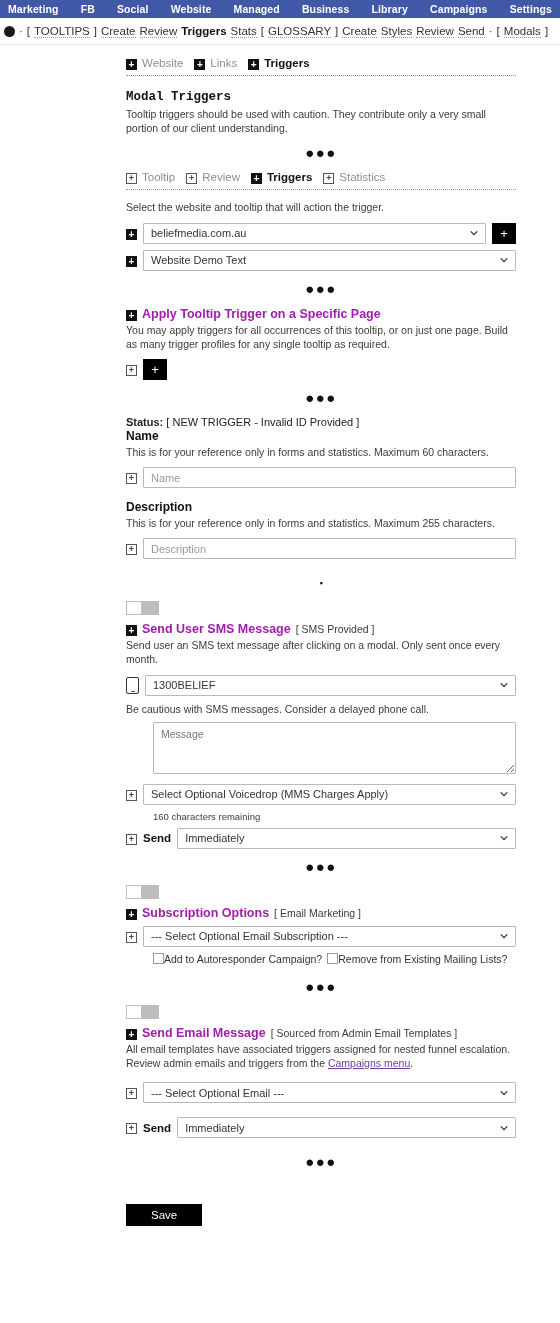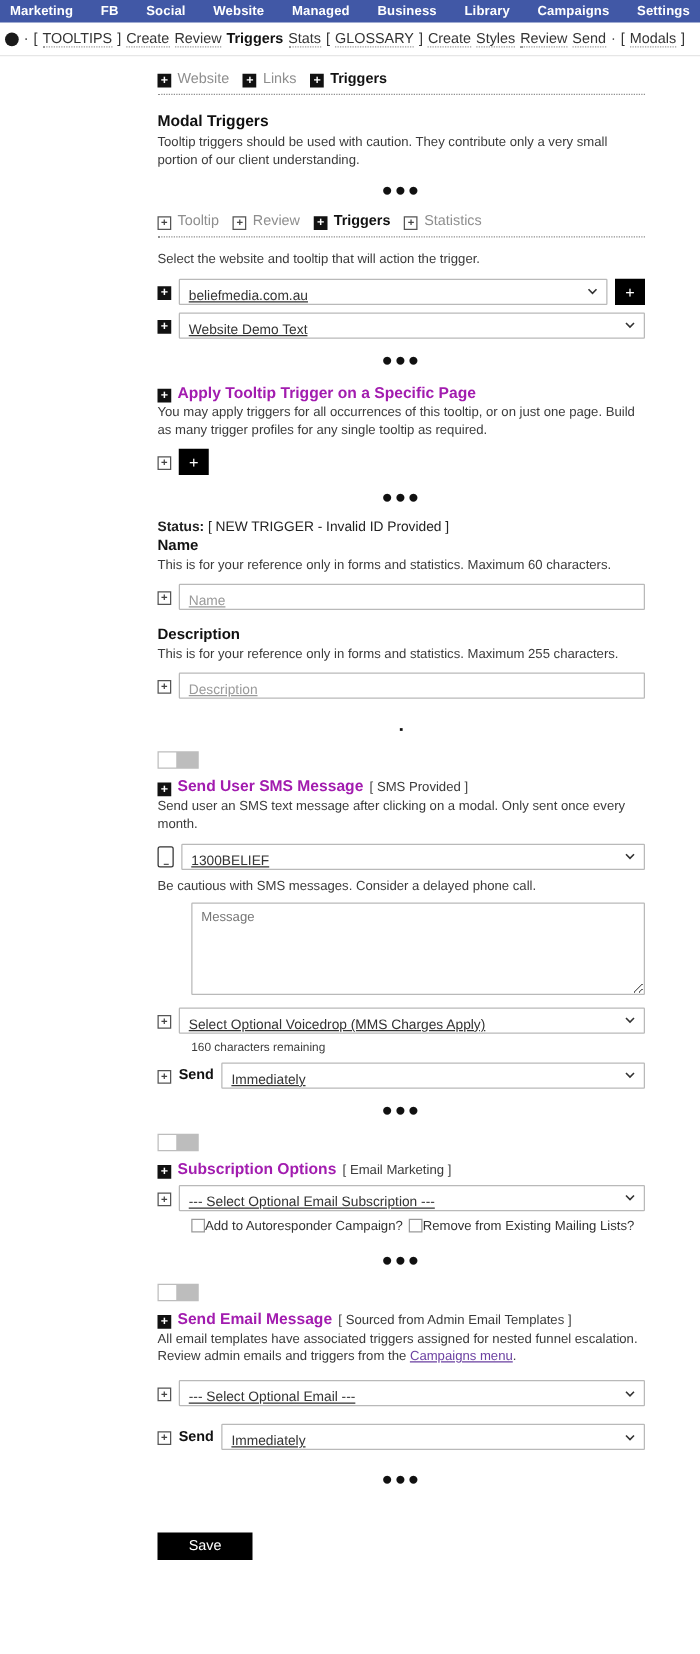--- a/index.html
+++ b/index.html
@@ -112,20 +112,21 @@
     border-top: 1px dotted #8f8f8f;
     margin: 6px 0 10px 0;
     height: 0;
   }
 
   h3.sec {
     font-size: 12.5px;
     font-weight: bold;
     color: #111;
     margin: 14px 0 3px 0;
+    font-family: Liberation Mono, monospace;
   }
   p.desc {
     font-size: 10.5px;
     color: #3b3b3b;
     line-height: 1.35;
     margin: 0 0 8px 0;
   }
   p.desc a { color: #6a3fa0; text-decoration: underline; }
 
   .ellipsis {
@@ -156,24 +157,23 @@
     border: 1px solid #b9b9b9;
     background: #fff;
     font-family: "Liberation Sans", sans-serif;
     font-size: 11px;
     color: #333;
     padding: 0 20px 0 7px;
     box-sizing: border-box;
     border-radius: 1px;
     position: relative;
     display: flex;
-    align-items: flex-end;
+    align-items: center;
     white-space: nowrap;
     overflow: hidden;
-    text-decoration: underline;
   }
   .txt { padding-right: 7px; color: #9a9a9a; }
   .caret {
     position: absolute;
     right: 7px;
     top: 50%;
     transform: translateY(-50%);
     width: 8px; height: 8px;
   }
   .plusbtn {
@@ -249,21 +249,21 @@
     content: "";
     position: absolute;
     left: 50%; bottom: 1px;
     transform: translateX(-50%);
     width: 4px; height: 1px;
     background: #555;
   }
 
   textarea.msg {
     width: 363px;
-    height: 74px;
+    height: 52px;
     border: 1px solid #b9b9b9;
     font-family: "Liberation Sans", sans-serif;
     font-size: 10.5px;
     color: #9a9a9a;
     padding: 5px 7px;
     box-sizing: border-box;
     resize: vertical;
     display: block;
     margin: 6px 0 0 27px;
     background: #fff;

